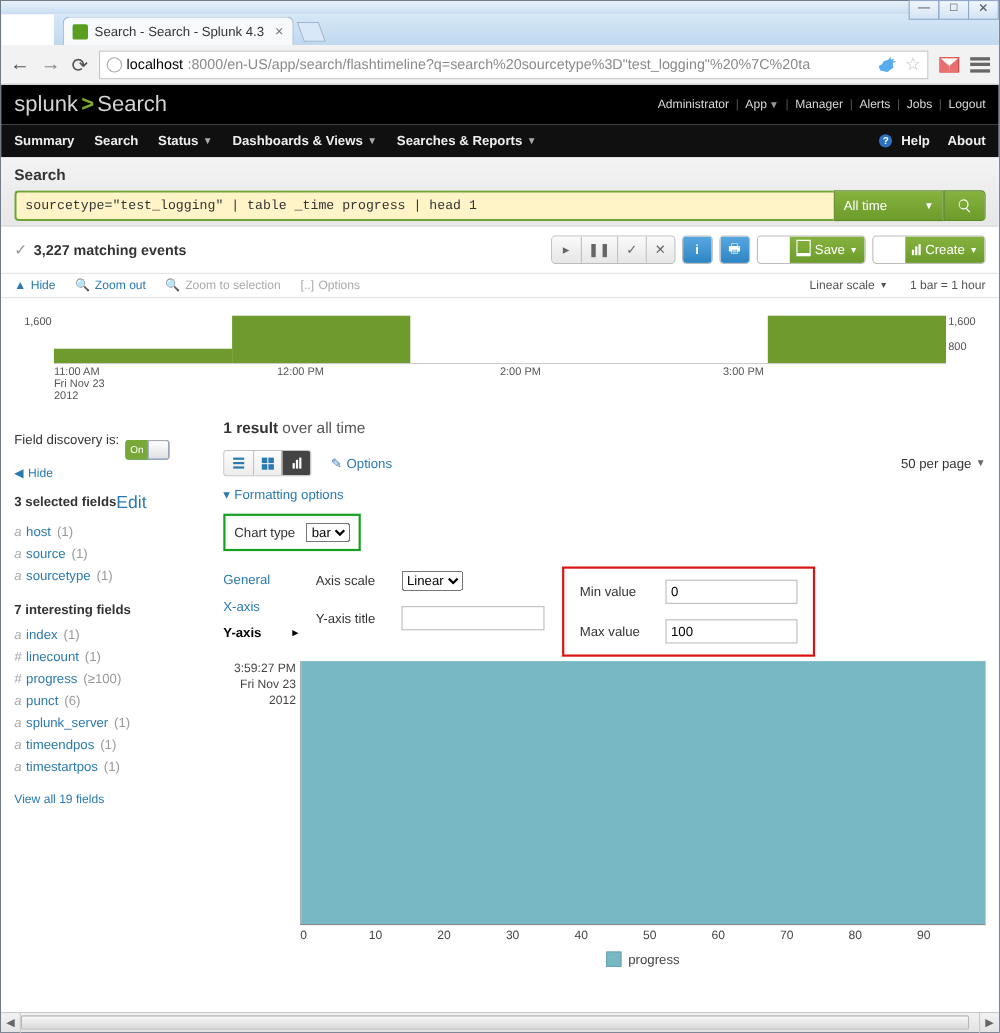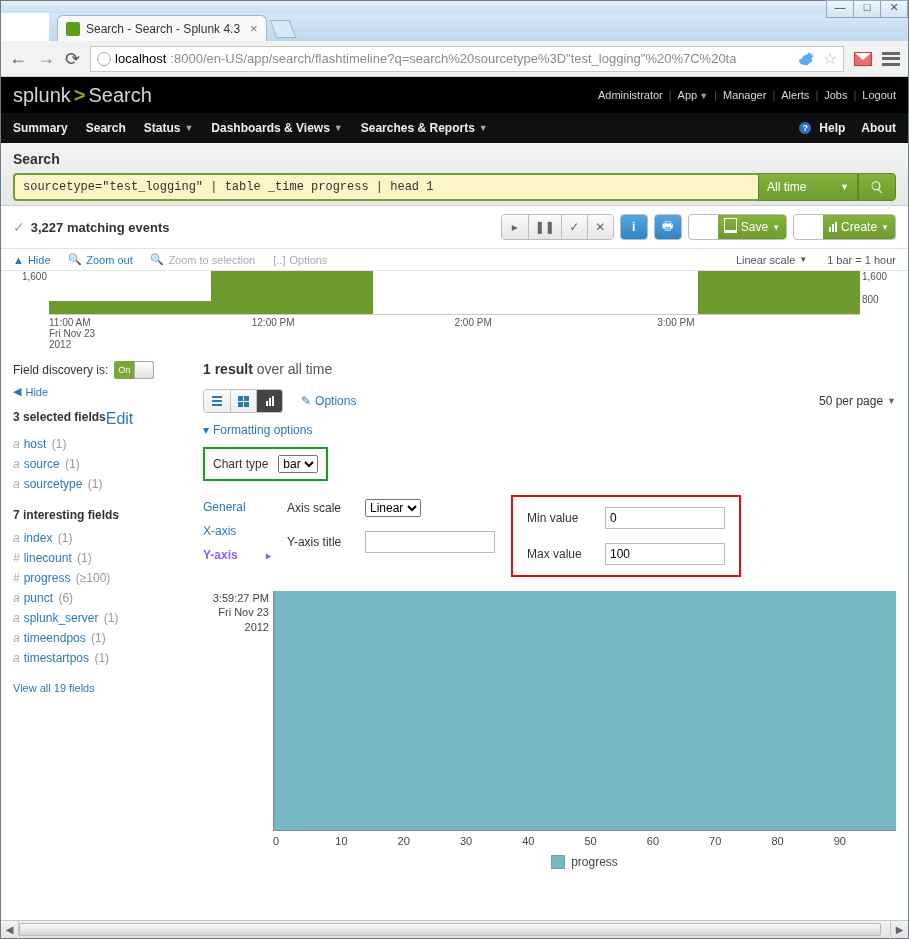--- a/index.html
+++ b/index.html
@@ -80,33 +80,33 @@
   .job-btns .bar-ico span:nth-child(2){height:8px;}
   .job-btns .bar-ico span:nth-child(3){height:10px;}
 
   .tl-controls { display:flex; justify-content:space-between; padding:4px 12px; border-top:1px solid #e3e3e3; border-bottom:1px solid #e3e3e3;}
   .tl-controls .tlc-left{ display:flex; gap:18px;}
   .tlc { color:#2a7ab0; cursor:pointer; display:flex; align-items:center; gap:4px; font-size:11px;}
   .tlc.disabled{ color:#aaa; cursor:default;}
   .tl-controls .tlc-right{ display:flex; gap:20px;}
   .tl-ctl-txt { color:#555; font-size:11px; display:flex; align-items:center; gap:4px;}
 
-  .timeline { position:relative; height:78px; margin:0 12px; }
+  .timeline { position:relative; height:78px; margin:16px 12px; }
   .timeline .axis-l, .timeline .axis-r { position:absolute; top:0; font-size:10px; color:#555; width:34px;}
   .timeline .axis-l{ left:0; text-align:right;}
   .timeline .axis-r{ right:0; text-align:left;}
   .timeline .plot { position:absolute; left:36px; right:36px; top:0; height:44px; border-bottom:1px solid #ccc;}
   .timeline .bar { position:absolute; bottom:0; background:#6f9b2e;}
   .timeline .labels { position:absolute; left:36px; right:36px; top:46px; display:flex; font-size:10px; color:#555;}
   .timeline .labels div{ flex:1;}
 
   .main { display:flex; padding:0 12px 12px 12px; margin-top:12px;}
   .sidebar { width:190px; flex-shrink:0;}
   .fd-toggle{ display:flex; align-items:center; gap:6px; font-size:12px; margin-bottom:6px;}
-  .fd-toggle .switch{ width:40px; height:18px; background:#3b82f6; border-radius:3px; position:relative; display:flex;}
+  .fd-toggle .switch{ width:40px; height:18px; background:#3b82f6; border-radius:3px; position:relative; display:flex;margin-top:19px;}
   .fd-toggle .switch .on{ width:20px; background:#7aa838; color:#fff; font-size:9px; display:flex; align-items:center; justify-content:center; border-radius:3px 0 0 3px;}
   .fd-toggle .switch .knob{ width:20px; background:linear-gradient(#fff,#e0e0e0); border:1px solid #aaa; border-radius:0 3px 3px 0; box-sizing:border-box;}
   .side-hide{ color:#2a7ab0; font-size:11px; display:flex; align-items:center; gap:4px; cursor:pointer; margin-bottom:12px;}
   .side-section-h{ font-weight:bold; font-size:12px; color:#333; margin-bottom:6px; display:flex; }
   .side-section-h a{ color:#2a7ab0; font-weight:normal; font-size:16px;}
   .field-list{ list-style:none; margin-bottom:14px;}
   .field-list li{ padding:3px 0; font-size:12px;}
   .field-list .ft{ color:#aaa; font-style:italic; margin-right:4px;}
   .field-list .fn{ color:#2a7ab0; cursor:pointer;}
   .field-list .fc{ color:#999; margin-left:2px;}
@@ -136,31 +136,31 @@
 
   .fmt-link{ color:#2a7ab0; font-size:12px; cursor:pointer; display:flex; align-items:center; gap:4px; margin-bottom:10px;}
   .fmt-panel{ }
   .chart-type-row{ display:flex; align-items:center; gap:10px; border:2px solid #16a020; padding:6px 8px; width:fit-content; margin-bottom:14px;}
   .chart-type-row label{font-size:12px;}
   .chart-type-row select{ font-size:12px;}
 
   .axis-config{ display:flex; gap:16px; }
   .axis-tabs{ width:68px; list-style:none; font-size:12px;}
   .axis-tabs li{ padding:5px 0; color:#2a7ab0; cursor:pointer;}
-  .axis-tabs li.active{ color:#8b5cf6; font-weight:bold; display:flex;align-items:center;justify-content:space-between;}
+  .axis-tabs li.active{ color:#000000; font-weight:bold; display:flex;align-items:center;justify-content:space-between;}
   .axis-tabs .arrow{font-size:10px;}
   .axis-fields-col{ display:flex; flex-direction:column; gap:14px; padding-top:4px;}
   .axis-fields{ display:flex; gap:10px; align-items:center;}
   .axis-fields label{ width:68px; font-size:12px; color:#333;}
   .axis-fields input[type=text]{ width:130px; height:22px; border:1px solid #bcbcbc; padding:0 4px; font-size:12px;}
   .axis-fields select{ font-size:12px;}
   .minmax-box{ border:2px solid #d11; padding:10px 14px; display:flex; flex-direction:column; gap:14px;}
   .minmax-box .axis-fields input{ width:120px;}
 
-  .chart-area{ margin-top:14px; position:relative; height:280px; padding-left:70px;}
+  .chart-area{ margin-top:4px; position:relative; height:280px; padding-left:70px;}
   .chart-ylabel{ position:absolute; left:0; top:0; text-align:right; font-size:11px; color:#444; width:66px; line-height:1.3;}
   .chart-plot{ position:relative; height:240px; border-left:1px solid #888; border-bottom:1px solid #888;}
   .chart-plot .bar-fill{ position:absolute; left:0; right:0; background:#78b8c4;}
   .chart-x{ position:relative; display:flex; font-size:11px; color:#444; height:16px; margin-top:4px;}
   .chart-x span{ flex:1; }
   .chart-legend{ display:flex; justify-content:center; align-items:center; gap:6px; font-size:12px; color:#444; margin-top:4px;}
   .chart-legend .sw{width:14px;height:14px;background:#78b8c4;border:1px solid #6aa7b3;}
 
   .hscroll{ height:18px; background:linear-gradient(#f2f2f2,#e3e3e3); border-top:1px solid #c8c8c8; display:flex; align-items:center;}
   .hscroll .arrow{ width:18px; height:18px; display:flex;align-items:center;justify-content:center; color:#666; font-size:10px; border-right:1px solid #c8c8c8;}

